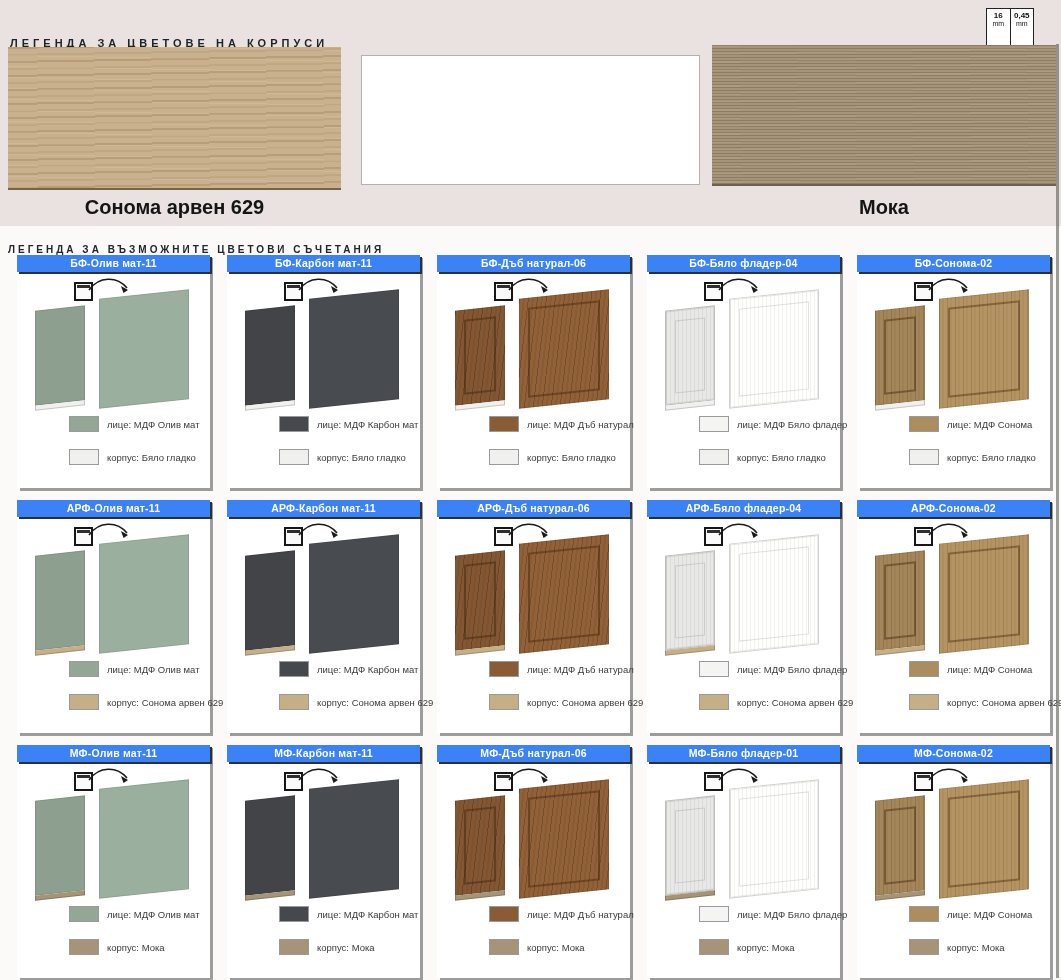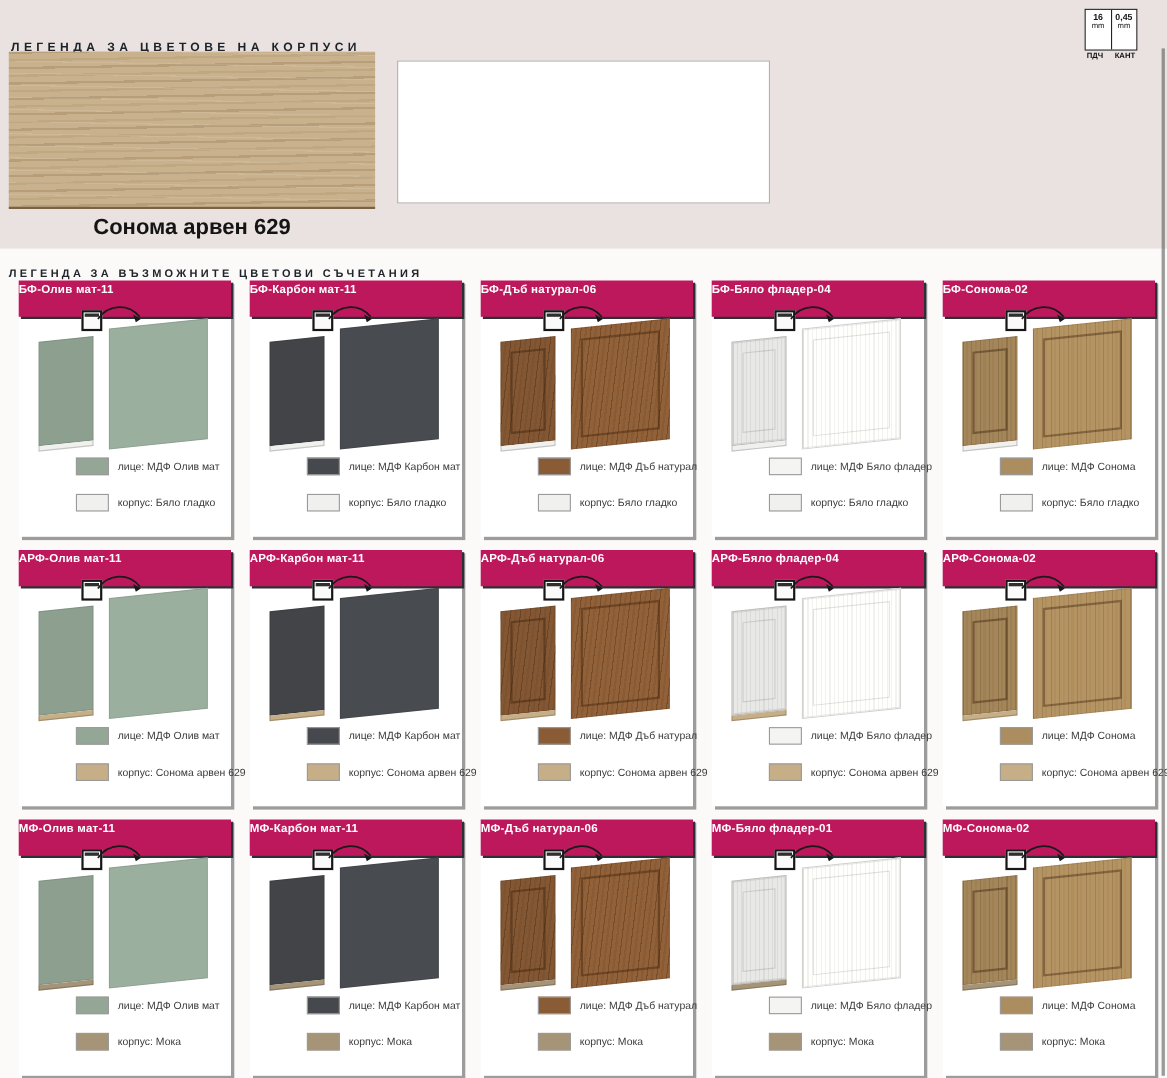--- a/index.html
+++ b/index.html
@@ -47,22 +47,22 @@
   .spec-cell{flex:1;text-align:center;padding:2px 0 17px;}
   .spec-cell + .spec-cell{border-left:1px solid #222;}
   .spec-val{display:block;font-size:8px;font-weight:bold;line-height:9px;color:#111;}
   .spec-unit{display:block;font-size:7px;line-height:8px;color:#111;}
   .spec-labels{display:flex;justify-content:space-between;font-size:7px;font-weight:bold;margin-top:2px;padding:0 2px;color:#111;}
 
   
   .grid{position:absolute;left:17px;top:255px;display:grid;grid-template-columns:repeat(5,193px);column-gap:17px;row-gap:12px;}
   .card{position:relative;width:193px;height:233px;background:#fff;box-shadow:3px 3px 0 #9c9c9c;}
   .card-header{
-    height:33px;line-height:17px;background:#be185d;color:#fff;
-    font-weight:bold;font-size:10.5px;text-align:left;letter-spacing:.2px;
+    height:17px;line-height:17px;background:#3b82f6;color:#fff;
+    font-weight:bold;font-size:10.5px;text-align:center;letter-spacing:.2px;
     box-shadow:2px 2px 0 #2c2f33;white-space:nowrap;overflow:hidden;
   }
   .draw{position:absolute;left:0;top:17px;width:193px;height:145px;}
   .panel{position:absolute;background-color:var(--face);transform:skewY(-6deg);box-shadow:inset 0 0 0 1px rgba(0,0,0,.08);}
   .panel.left{left:18px;top:36px;width:50px;height:95px;filter:brightness(.95);}
   .panel.right{left:82px;top:22px;width:90px;height:110px;filter:brightness(1.05);}
   .body-strip{position:absolute;left:18px;top:131px;width:50px;height:5px;background-color:var(--body);transform:skewY(-6deg);border:1px solid rgba(0,0,0,.18);border-top:none;box-sizing:border-box;}
   .frame{position:absolute;inset:10px 9px;border:2px solid rgba(0,0,0,.22);display:none;}
   .face-dab .frame,.face-sonoma .frame{display:block;border-color:rgba(58,30,10,.42);}
   .face-flader .frame{display:block;border:1px solid rgba(0,0,0,.12);}
@@ -115,20 +115,24 @@
       </div>
     </div>
 
     <div class="swatch-block sb1">
       <div class="swatch sw-arven" style="background-color: rgb(200, 177, 140);"></div>
       <div class="swatch-name">Сонома арвен 629</div>
     </div>
     <div class="swatch-block sb2">
       <div class="swatch sw-white" style="background-color: rgb(255, 255, 255);"></div>
     </div>
+    <div class="swatch-block sb3">
+      <div class="swatch sw-moka" style="background-color: rgb(165, 148, 120);"></div>
+      <div class="swatch-name">Мока</div>
+    </div>
   </section>
 
   <h2 class="title2">ЛЕГЕНДА ЗА ВЪЗМОЖНИТЕ ЦВЕТОВИ СЪЧЕТАНИЯ</h2>
 
   <div class="grid" id="grid">
   <div class="card face-oliv body-white" style="--face: #94a797; --body: #f0f0ee;">
     <div class="card-header">БФ-Олив мат-11</div>
     <div class="draw">
       <div class="panel left">
         

